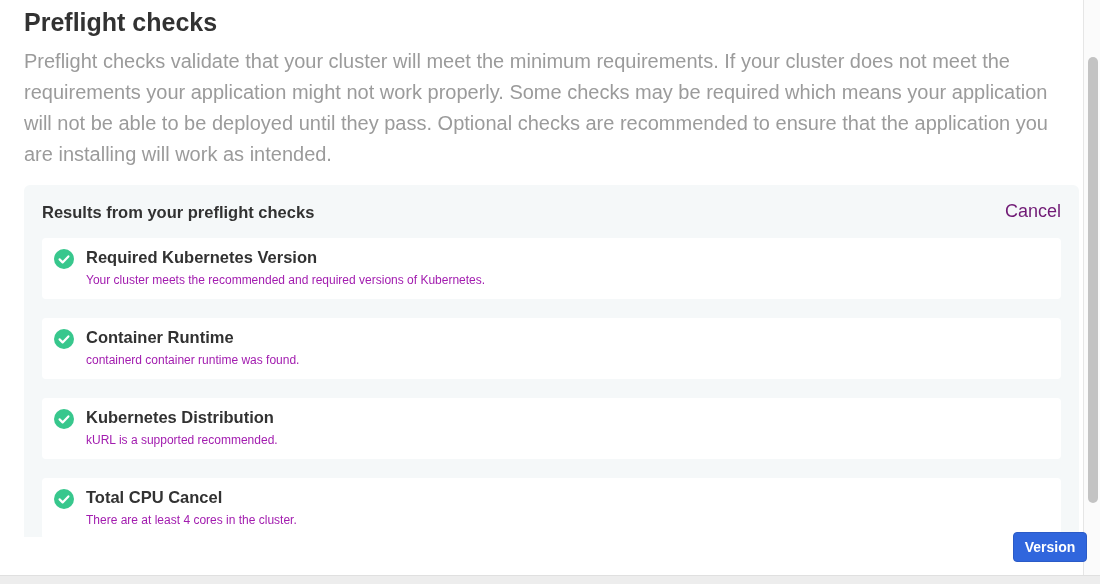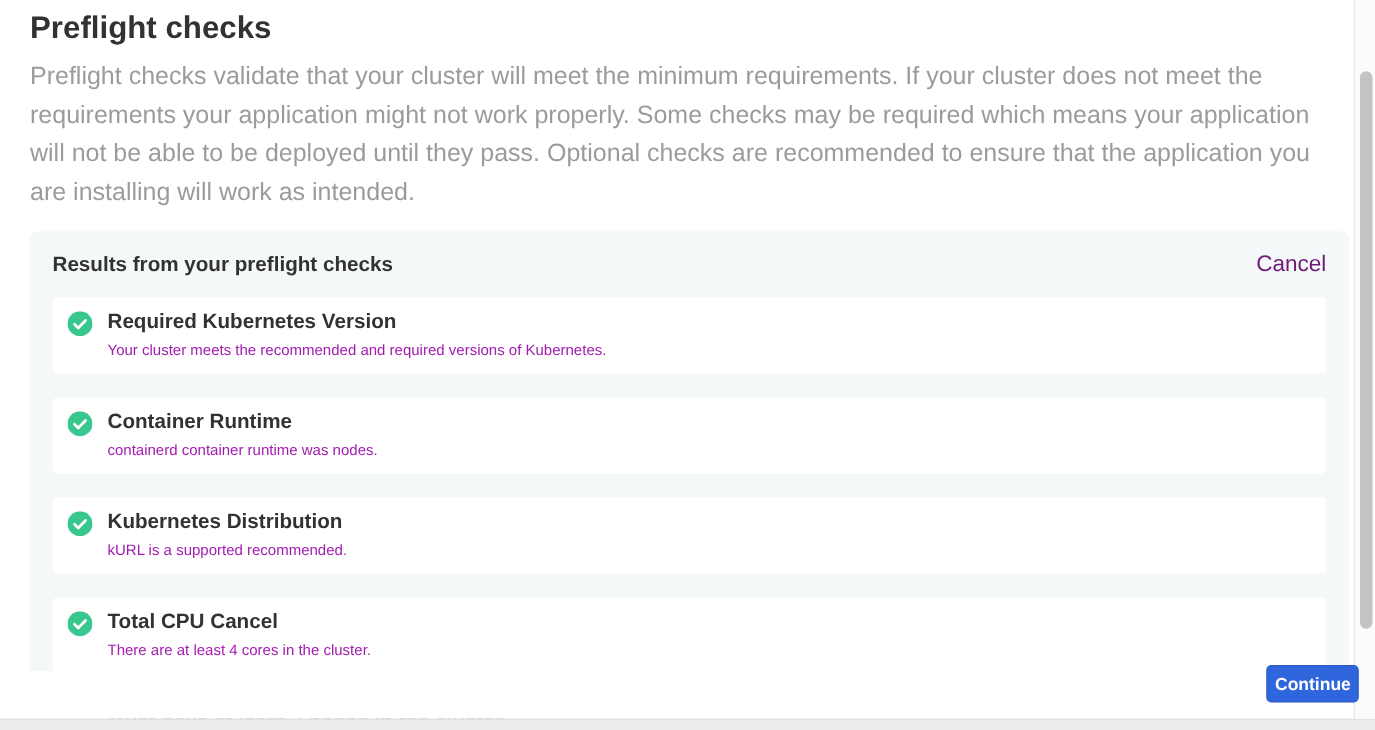--- a/index.html
+++ b/index.html
@@ -165,21 +165,21 @@
 
   <div class="check-row pass">
     <span class="check-icon">
             <svg viewBox="0 0 20 20">
               <circle cx="10" cy="10" r="10" fill="currentColor"></circle>
               <path d="M5.6 10.4l3 3 5.8-6" stroke="#ffffff" stroke-width="2.2" fill="none" stroke-linecap="round" stroke-linejoin="round"></path>
             </svg>
           </span>
     <span class="check-body">
       <div class="check-title">Container Runtime</div>
-      <div class="check-message">containerd container runtime was nodes.</div>
+      <div class="check-message">containerd container runtime was found.</div>
     </span>
   </div>
 
   <div class="check-row pass">
     <span class="check-icon">
             <svg viewBox="0 0 20 20">
               <circle cx="10" cy="10" r="10" fill="currentColor"></circle>
               <path d="M5.6 10.4l3 3 5.8-6" stroke="#ffffff" stroke-width="2.2" fill="none" stroke-linecap="round" stroke-linejoin="round"></path>
             </svg>
           </span>
@@ -214,17 +214,17 @@
       <div class="check-title">Must have at least 3 nodes in the cluster</div>
 
     </span>
   </div>
 </div>
   </div>
 </div>
 
 <div class="footer-bar"></div>
 <div class="bottom-band"></div>
-<button class="continue-button">Continue</button>
+<button class="continue-button">Version</button>
 
 <div class="scrollbar-track">
   <div class="scrollbar-thumb"></div>
 </div>
 
 </body></html>

